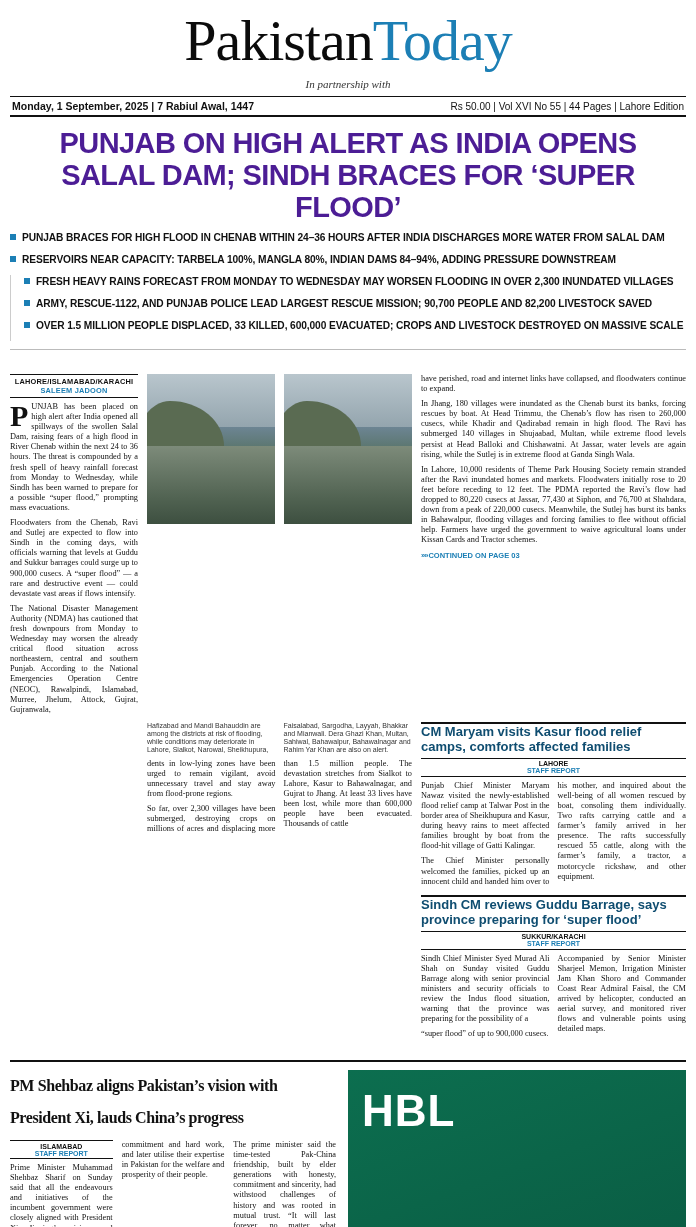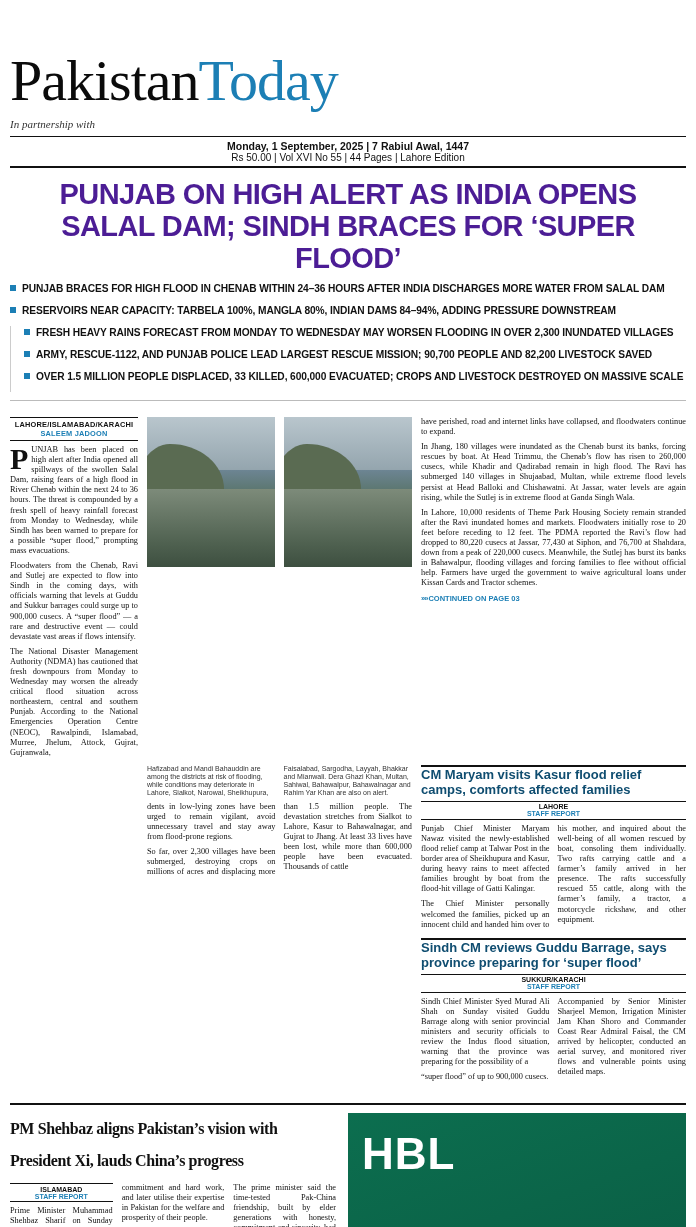--- a/index.html
+++ b/index.html
@@ -6,21 +6,21 @@
   html, body { margin:0; padding:0; }
   body {
     width: 696px;
     background: #ffffff;
     font-family: "Liberation Serif", serif;
     color: #111;
   }
   .page { width: 696px; padding: 6px 10px 0 10px; }
 
   
-  .masthead { text-align: left; padding-top: 6px; margin-top: 40px; }
+  .masthead { text-align: center; padding-top: 6px; }
   .masthead-title {
     font-family: "Liberation Serif", serif;
     font-size: 58px;
     line-height: 58px;
     letter-spacing: -1px;
     font-weight: 400;
     color: #0b0b0b;
   }
   .masthead-title .blue { color: #1c7fb5; }
   .partner {
@@ -42,21 +42,20 @@
     display: flex;
     justify-content: space-between;
     align-items: center;
     border-top: 1px solid #111;
     border-bottom: 2px solid #111;
     margin-top: 6px;
     padding: 3px 2px;
     font-size: 10.5px;
     font-family: "Liberation Sans", sans-serif;
     font-weight: bold;
-    flex-direction: column;
   }
   .dateline-bar .right { font-weight: normal; font-size: 10px; }
 
   
   .lead-head {
     font-family: "Liberation Sans", sans-serif;
     font-weight: bold;
     font-size: 29px;
     line-height: 32px;
     letter-spacing: -0.6px;
@@ -92,21 +91,21 @@
     width: 6px; height: 6px;
     background: #1c7fb5;
   }
   .vline { border-left: 1px solid #ccc; padding-left: 13px; }
 
   
   .main-grid {
     display: grid;
     grid-template-columns: 128px 128px 128px 1fr;
     gap: 0 9px;
-    margin-top: 16px;
+    margin-top: 24px;
   }
   .byline {
     font-family: "Liberation Sans", sans-serif;
     font-size: 7.4px;
     font-weight: bold;
     text-align: center;
     border-top: 1px solid #111;
     border-bottom: 1px solid #111;
     padding: 2px 0;
     margin-bottom: 4px;

